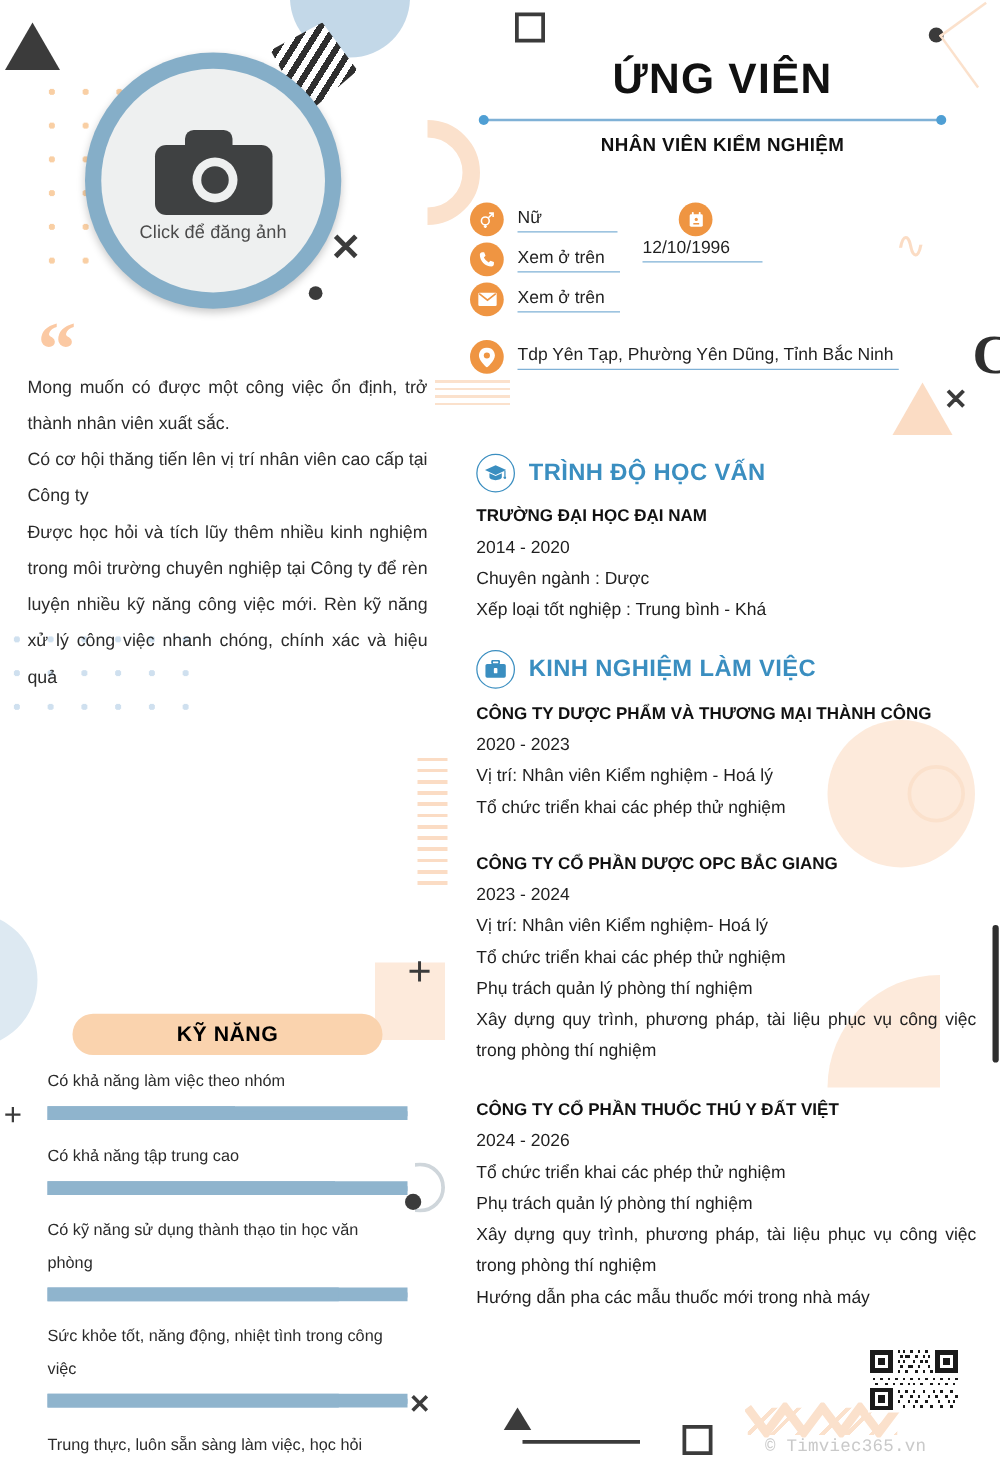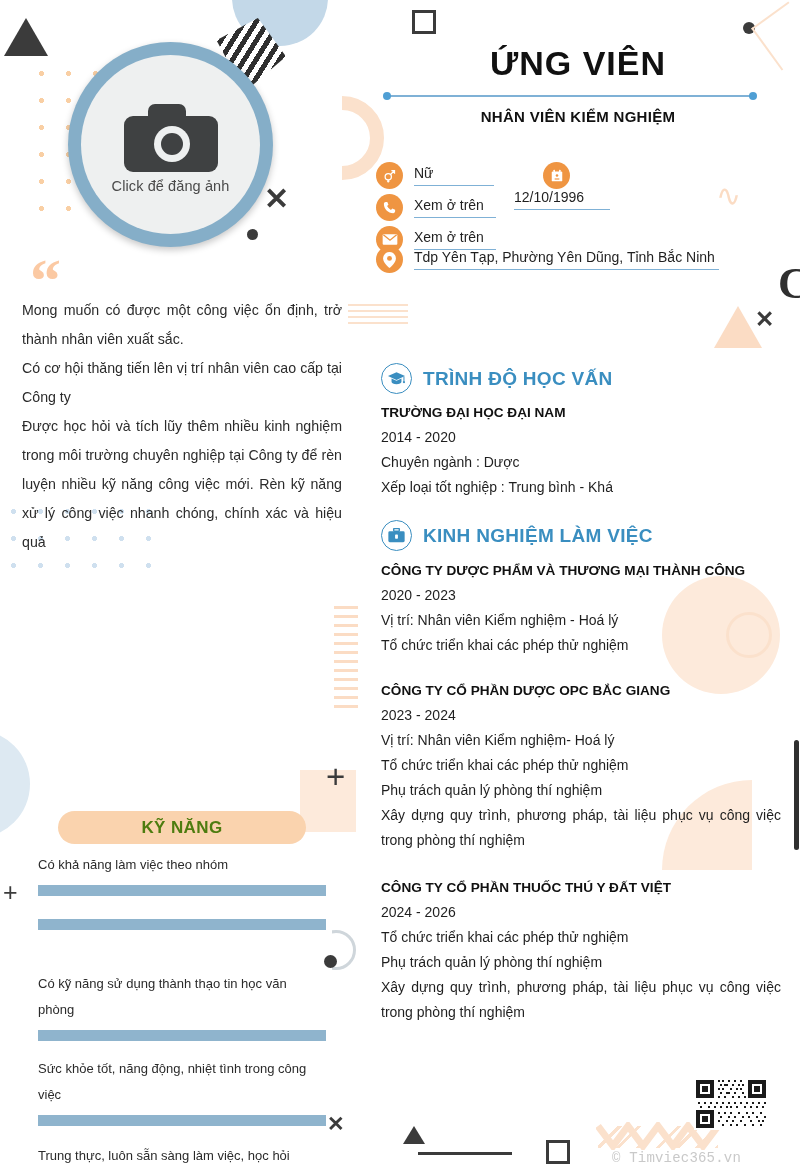--- a/index.html
+++ b/index.html
@@ -83,21 +83,21 @@
   }
   .obj-text {
     position:absolute; left:22px; top:38px; width:320px;
     font-size:14.2px; line-height:29px; color:#2b2b2b; text-align:justify;
   }
   .obj-text p { margin:0; }
 
   .skills-title {
     position:absolute; left:58px; top:553px; width:248px; height:33px;
     background:#fad3ae; border-radius:17px; display:flex; align-items:center;
-    justify-content:center; font-weight:700; font-size:17px; color:#4d7c0f; letter-spacing:.4px;
+    justify-content:center; font-weight:700; font-size:17px; color:#000000; letter-spacing:.4px;
   }
   .skill-item { position:absolute; left:38px; width:288px; }
   .skill-label { font-size:13px; color:#2b2b2b; line-height:26px; }
   .bar-track { position:relative; height:11px; background:#8fb4cd; margin-top:7px; }
   .bar-track .thin {
     position:absolute; right:0; top:4px; height:4px; background:#8fb4cd;
   }
   .bar-fill { position:absolute; left:0; top:0; height:11px; background:#8fb4cd; }
 
   
@@ -213,20 +213,21 @@
 
     <div class="skill-item" style="top:594px;">
       <div class="skill-label">Có khả năng làm việc theo nhóm</div>
       <div class="bar-track">
         <div class="thin" style="width:50%;"></div>
         <div class="bar-fill" style="width:52%;"></div>
       </div>
     </div>
 
     <div class="skill-item" style="top:654px;">
+      <div class="skill-label">Có khả năng tập trung cao</div>
       <div class="bar-track">
         <div class="thin" style="width:22%;"></div>
         <div class="bar-fill" style="width:80%;"></div>
       </div>
     </div>
 
     <div class="skill-item" style="top:713px;">
       <div class="skill-label">Có kỹ năng sử dụng thành thạo tin học văn phòng</div>
       <div class="bar-track">
         <div class="thin" style="width:21%;"></div>
@@ -291,21 +292,21 @@
     <div class="contact-row" style="left:-2px; top:226px;">
       <span class="c-icon">
         <svg width="16" height="13" viewBox="0 0 24 18">
           <rect x="1" y="1" width="22" height="16" rx="1.5" fill="#fff"></rect>
           <path d="M2 2l10 8 10-8" fill="none" stroke="#ef9542" stroke-width="2"></path>
         </svg>
       </span>
       <span class="c-val" style="width:82px;">Xem ở trên</span>
     </div>
 
-    <div class="contact-row" style="left:-2px; top:246px;">
+    <div class="contact-row" style="left:-2px; top:272px;">
       <span class="c-icon">
         <svg width="13" height="16" viewBox="0 0 24 30" fill="#fff">
           <path d="M12 0C5.4 0 0 5.4 0 12c0 8.4 12 18 12 18s12-9.6 12-18c0-6.6-5.4-12-12-12z"></path>
           <circle cx="12" cy="12" r="4.6" fill="#ef9542"></circle>
         </svg>
       </span>
       <span class="c-val" style="width:305px;">Tdp Yên Tạp, Phường Yên Dũng, Tỉnh Bắc Ninh</span>
     </div>
 
     <div class="sec-head" style="left:3px; top:363px;">
@@ -353,20 +354,21 @@
       <div class="b-line">Phụ trách quản lý phòng thí nghiệm</div>
       <div class="b-line just"> Xây dựng quy trình, phương pháp, tài liệu phục vụ công việc trong phòng thí nghiệm</div>
     </div>
 
     <div class="block" style="left:3px; top:875px;">
       <div class="b-org">CÔNG TY CỔ PHẦN THUỐC THÚ Y ĐẤT VIỆT</div>
       <div class="b-line">2024 - 2026</div>
       <div class="b-line">Tổ chức triển khai các phép thử nghiệm</div>
       <div class="b-line">Phụ trách quản lý phòng thí nghiệm</div>
       <div class="b-line just">Xây dựng quy trình, phương pháp, tài liệu phục vụ công việc trong phòng thí nghiệm</div>
+      <div class="b-line">Hướng dẫn pha các mẫu thuốc mới trong nhà máy</div>
     </div>
   </div>
 
   <div class="qr">
     <svg width="74" height="52" viewBox="0 0 37 26" shape-rendering="crispEdges">
       <rect width="37" height="26" fill="#fff"></rect>
       <g fill="#1a1a1a">
         <rect x="1" y="1" width="9" height="9"></rect>
           <rect x="2.8" y="2.8" width="5.4" height="5.4" fill="#fff"></rect>
           <rect x="4" y="4" width="3" height="3"></rect>

